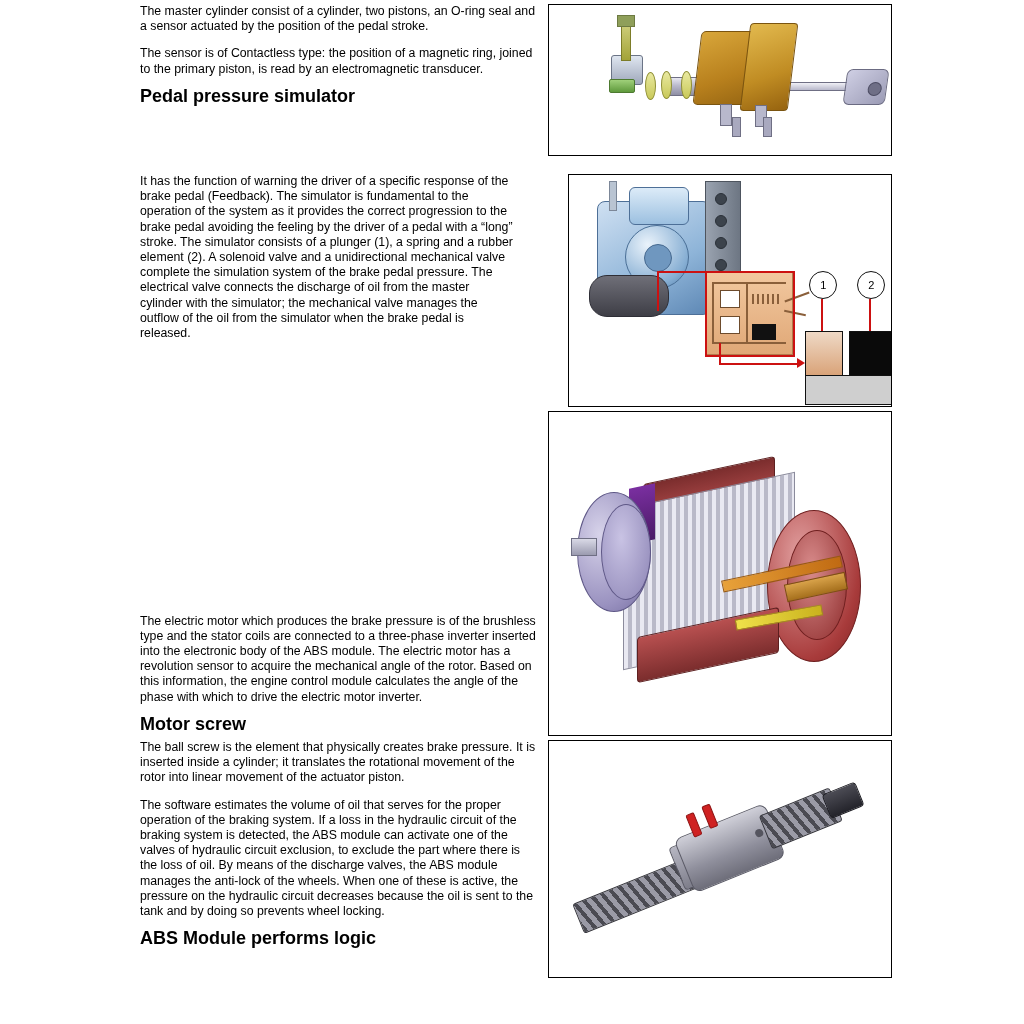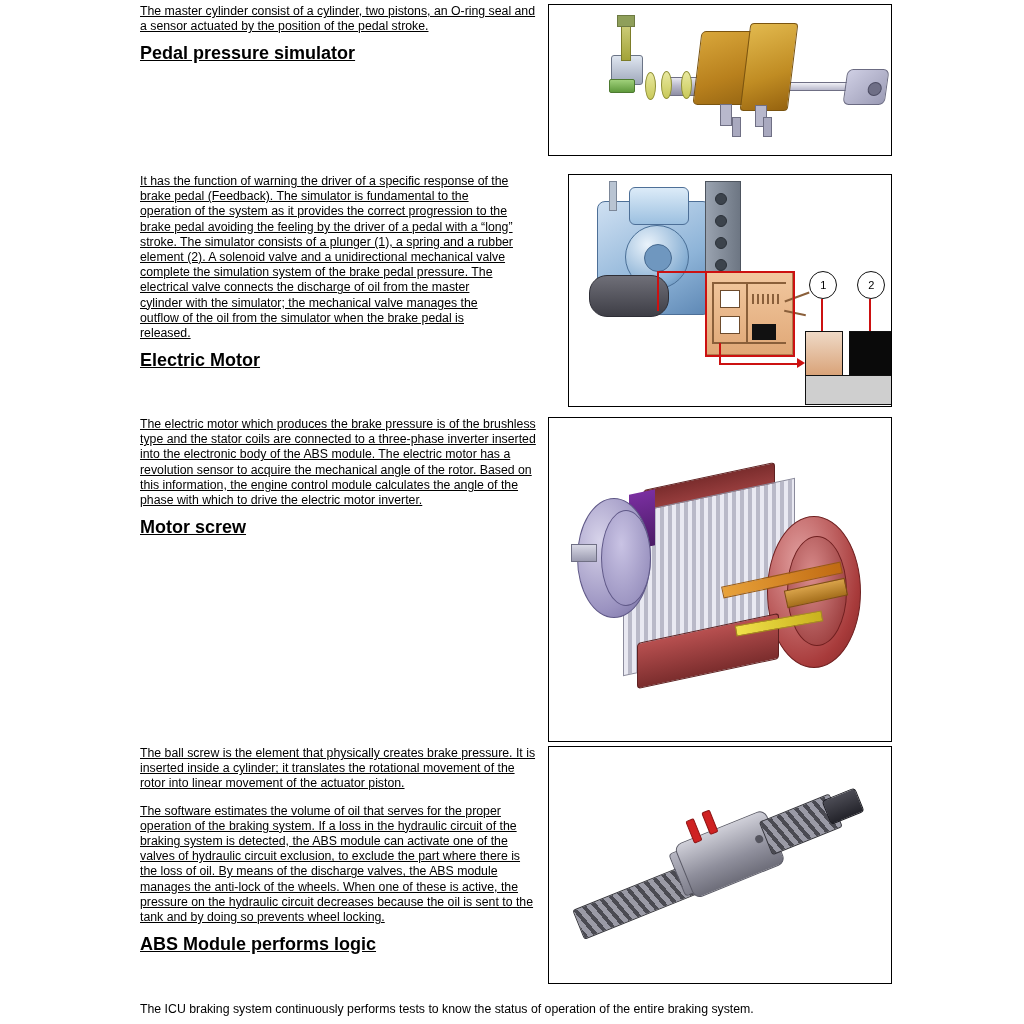--- a/index.html
+++ b/index.html
@@ -32,21 +32,20 @@
   
   .row {
     display: flex;
     align-items: flex-start;
     width: 752px;
   }
   .textcol {
     width: 408px;
     box-sizing: border-box;
     padding-right: 10px;
-    text-decoration: underline;
   }
   .figcol {
     width: 344px;
     box-sizing: border-box;
   }
   p.para {
     margin: 0 0 12px 0;
     font-size: 12.3px;
     line-height: 15.2px;
     text-align: left;
@@ -320,20 +319,21 @@
 </style>
 </head>
 <body>
 
 <div class="page">
   <div class="content">
 
     <div class="row" style="margin-top:4px;">
       <div class="textcol">
         <p class="para">The master cylinder consist of a cylinder, two pistons, an O-ring seal and a sensor actuated by the position of the pedal stroke.</p>
+        <p class="para">The sensor is of Contactless type: the position of a magnetic ring, joined to the primary piston, is read by an electromagnetic transducer.</p>
         <h3 class="subhead">Pedal pressure simulator</h3>
       </div>
       <div class="figcol">
         <div class="fig fig1">
           <div class="mc-wrap">
             <div class="mc-tube"></div>
             <div class="mc-rod"></div>
             <div class="mc-eye"></div>
             <div class="mc-body"></div>
             <div class="mc-body2"></div>
@@ -349,21 +349,20 @@
             <div class="mc-stem"></div>
             <div class="mc-stem2"></div>
           </div>
         </div>
       </div>
     </div>
 
     <div class="row" style="margin-top:18px;gap:44px;">
       <div class="textcol">
         <p class="para">It has the function of warning the driver of a specific response of the brake pedal (Feedback). The simulator is fundamental to the operation of the system as it provides the correct progression to the brake pedal avoiding the feeling by the driver of a pedal with a “long” stroke. The simulator consists of a plunger (1), a spring and a rubber element (2). A solenoid valve and a unidirectional mechanical valve complete the simulation system of the brake pedal pressure. The electrical valve connects the discharge of oil from the master cylinder with the simulator; the mechanical valve manages the outflow of the oil from the simulator when the brake pedal is released.</p>
-        <h3 class="subhead">Electric Motor</h3>
       </div>
       <div class="figcol">
         <div class="fig fig2">
           <div style="position:absolute;inset:0;">
             <div class="sim-bigbody"></div>
             <div class="sim-bigbody2"></div>
             <div class="sim-circ"></div>
             <div class="sim-rod"></div>
             <div class="sim-darkcyl"></div>
             <div class="sim-stack"></div>
@@ -400,21 +399,21 @@
             <div class="red-line v" style="left:300px; top:124px; width:2px; height:32px;"></div>
 
             <div class="swatch one" style="left:236px; top:156px; width:36px; height:44px;"></div>
             <div class="swatch two" style="left:280px; top:156px; width:44px; height:44px;"></div>
             <div class="swatch" style="left:236px; top:200px; width:88px; height:28px; background:#cfcfcf;"></div>
           </div>
         </div>
       </div>
     </div>
 
-    <div class="row" style="margin-top:10px;">
+    <div class="row" style="margin-top:4px;align-items:flex-end;">
       <div class="textcol">
         <p class="para">The electric motor which produces the brake pressure is of the brushless type and the stator coils are connected to a three-phase inverter inserted into the electronic body of the ABS module. The electric motor has a revolution sensor to acquire the mechanical angle of the rotor. Based on this information, the engine control module calculates the angle of the phase with which to drive the electric motor inverter.</p>
         <h3 class="subhead">Motor screw</h3>
       </div>
       <div class="figcol">
         <div class="fig fig3">
           <div class="mot">
             <div class="coil"></div>
             <div class="drum"></div>
             <div class="purple"></div>
@@ -449,16 +448,13 @@
             <div class="redpin r2"></div>
             <div class="thread2"></div>
             <div class="tip"></div>
           </div>
         </div>
       </div>
     </div>
 
   </div>
 
-  <div class="tail">
-    <p class="para">The ICU braking system continuously performs tests to know the status of operation of the entire braking system.</p>
-  </div>
 </div>
 
 </body></html>

